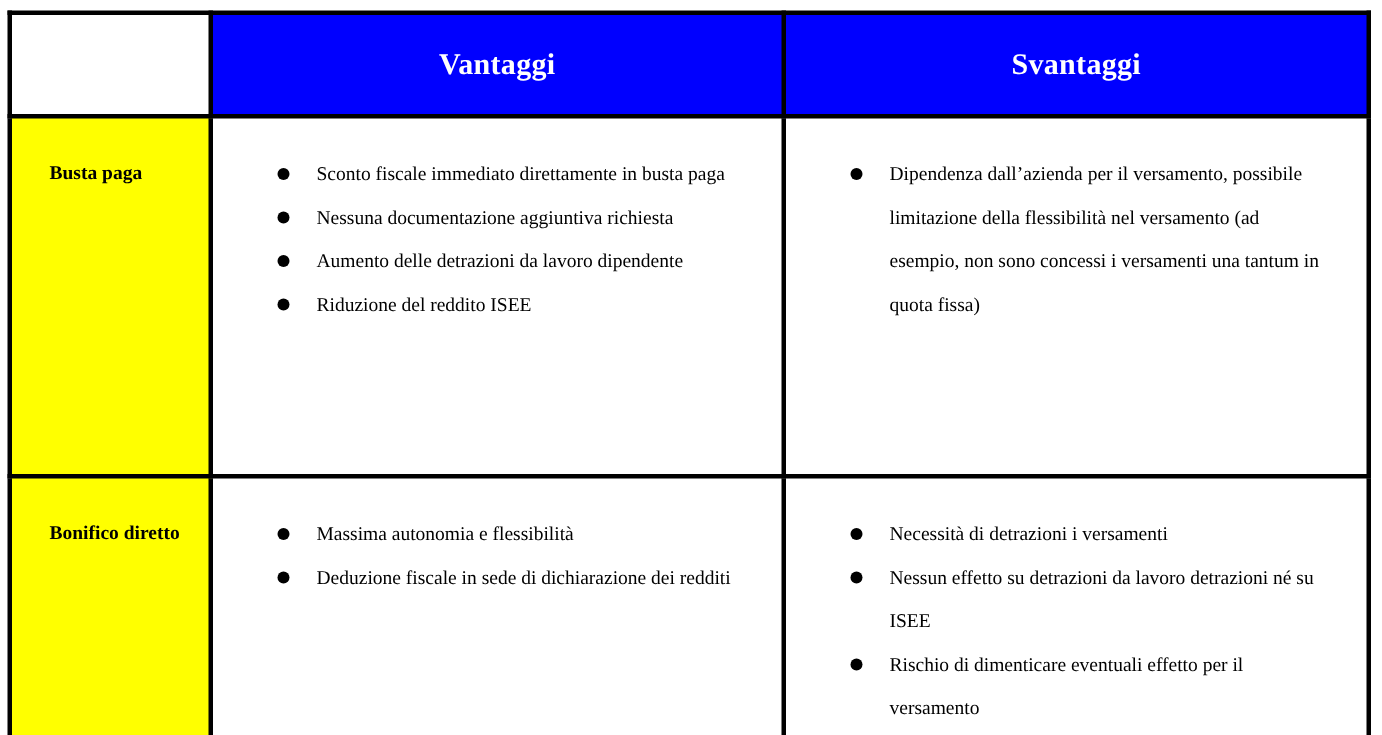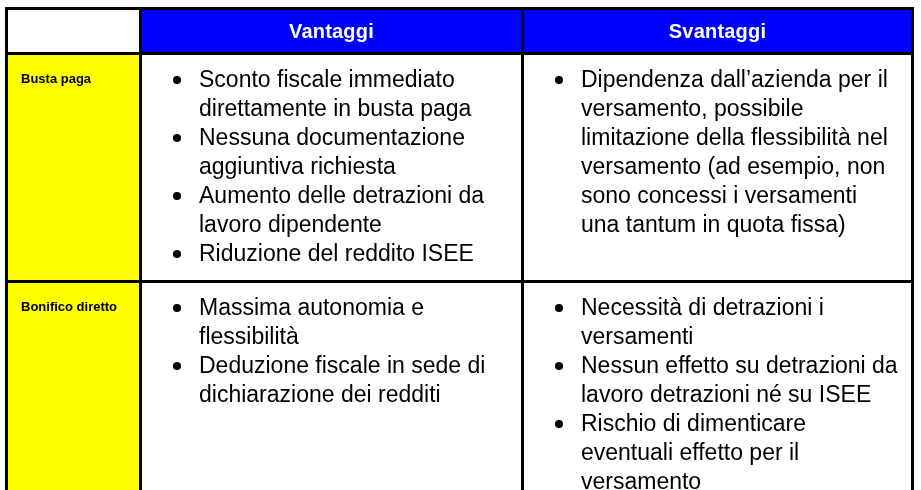--- a/index.html
+++ b/index.html
@@ -26,21 +26,22 @@
     border-collapse: collapse;
     table-layout: fixed;
     width: 906px;
     background: #ffffff;
   }
 
   table.comparison-table td,
   table.comparison-table th {
     border: 3px solid #000000;
     vertical-align: top;
-    padding: 0;
+    padding: 12px;
+    font-family: Liberation Serif, serif;
   }
 
   
   col.col-label    { width: 134px; }
   col.col-pros     { width: 382px; }
   col.col-cons     { width: 390px; }
 
   
   .header-row th {
     height: 42px;
@@ -81,21 +82,21 @@
   }
   td.content-cell ul.bullet-list {
     list-style: none;
     margin: 0;
     padding: 10px 10px 12px 0;
   }
   td.content-cell ul.bullet-list li {
     position: relative;
     padding-left: 57px;
     margin: 0;
-    font-size: 23px;
+    font-size: 13px;
     line-height: 29px;
     color: #000000;
   }
   td.content-cell ul.bullet-list li::before {
     content: "";
     position: absolute;
     left: 31px;
     top: 11px;
     width: 8px;
     height: 8px;

